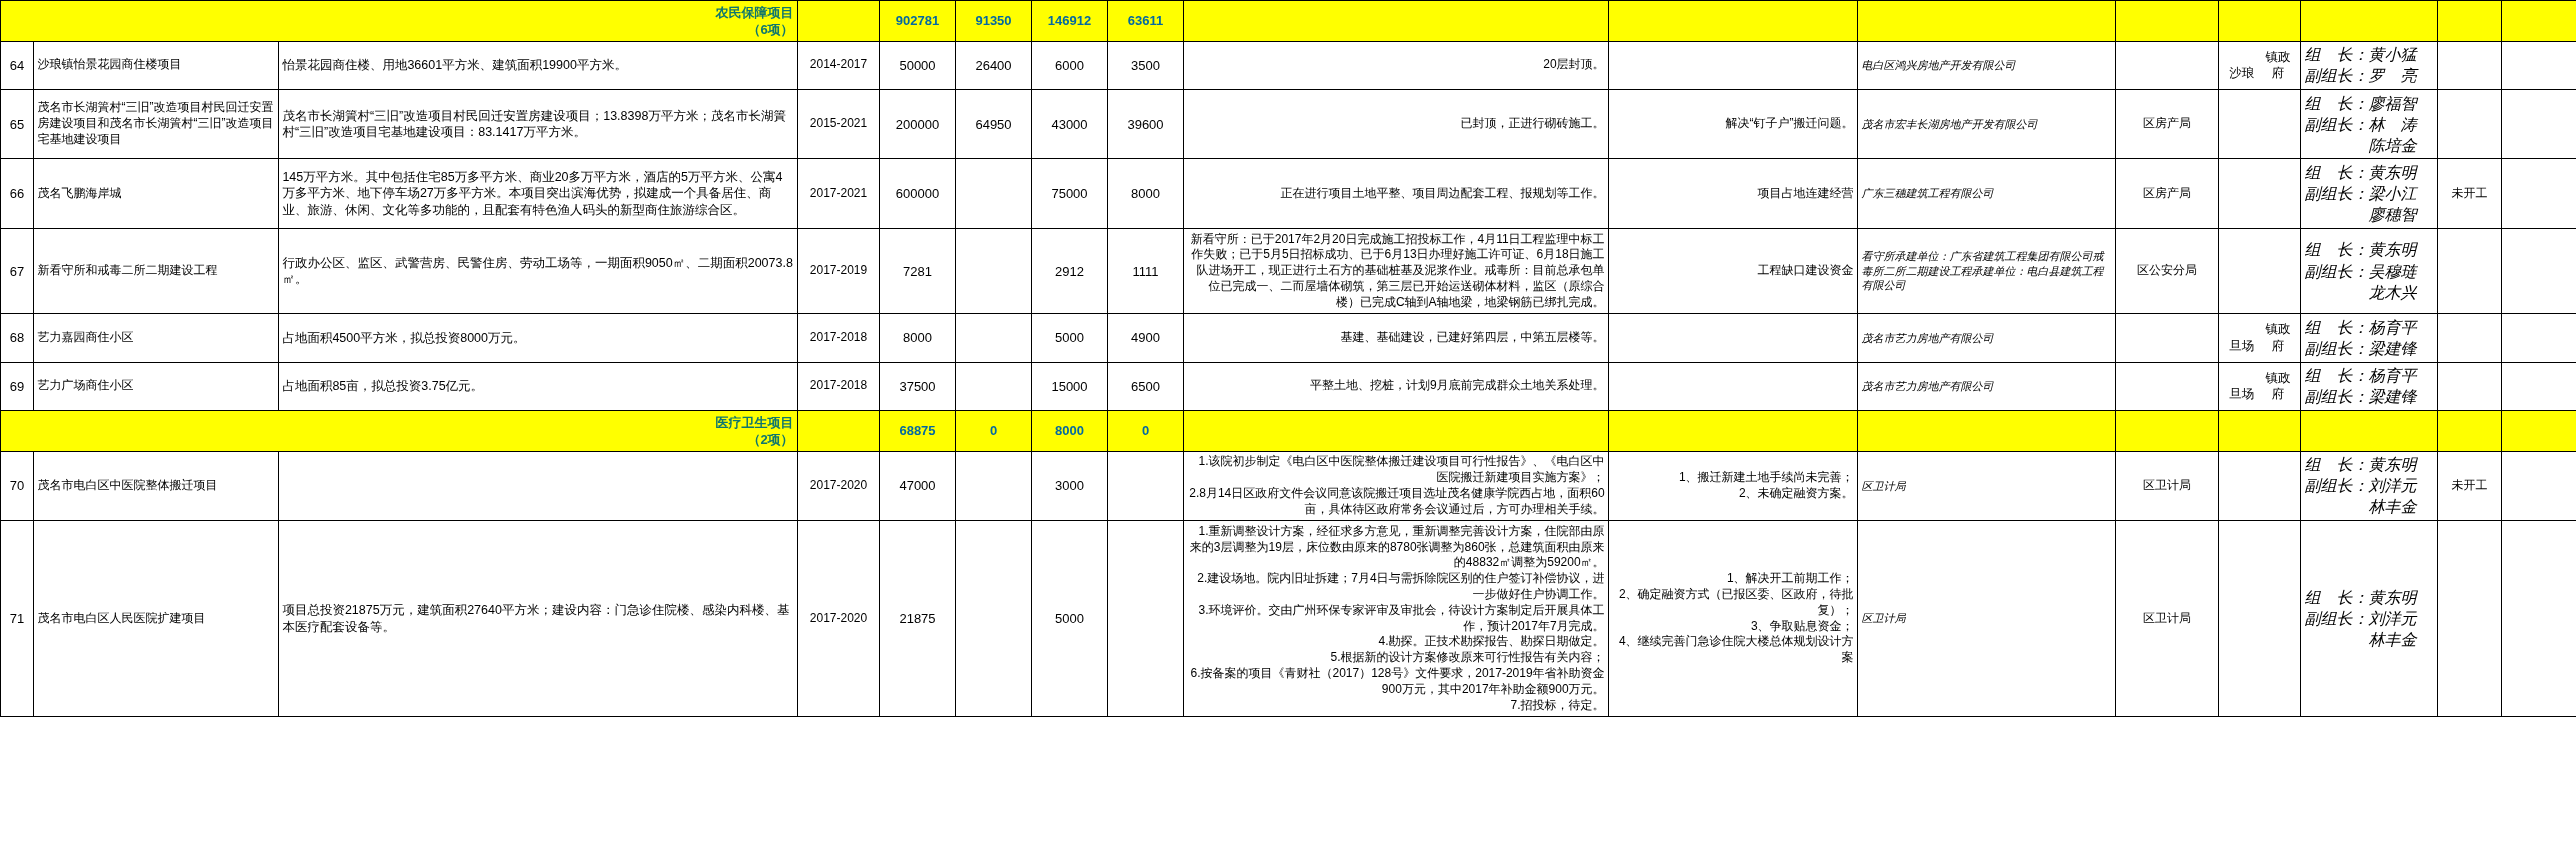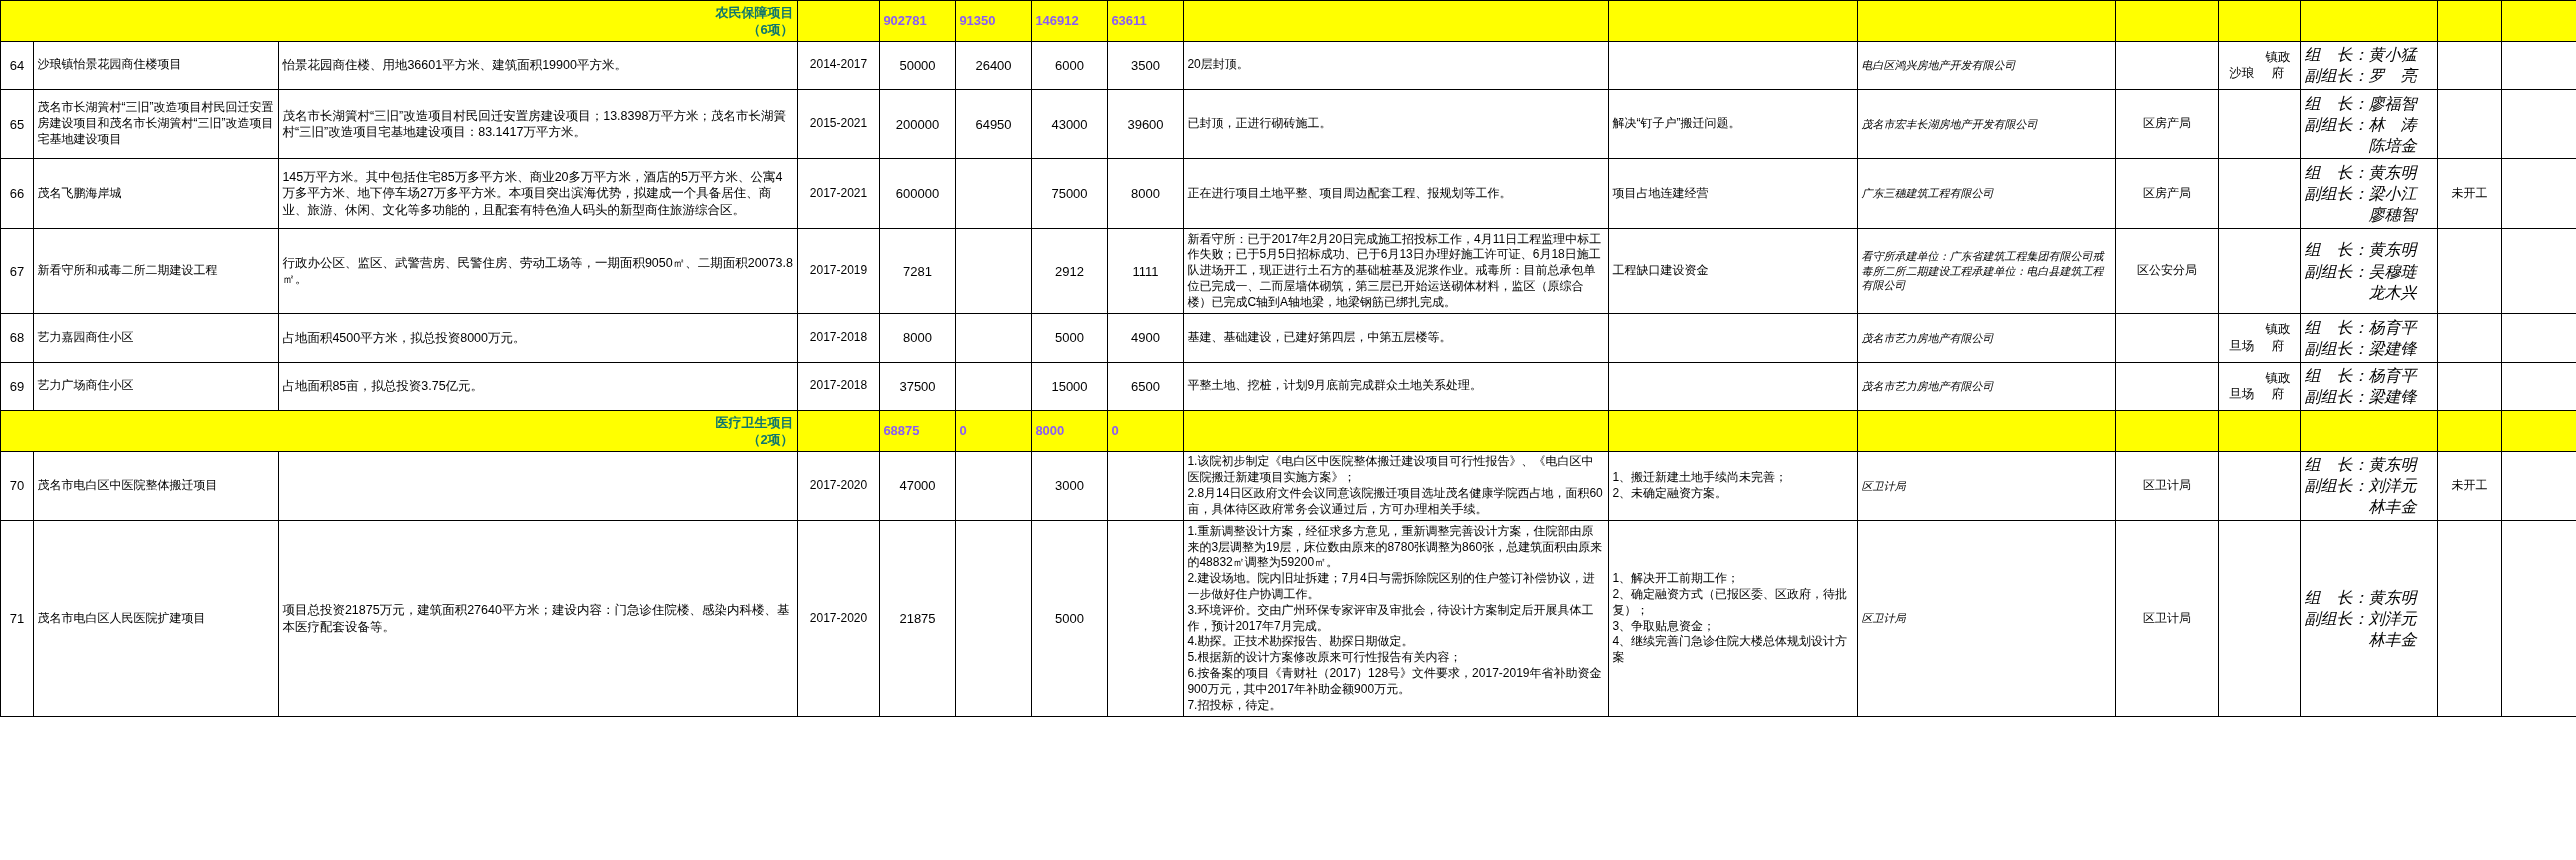--- a/index.html
+++ b/index.html
@@ -56,32 +56,32 @@
   .cat-row td {
     background: #ffff00;
     font-weight: bold;
   }
   .cat-title {
     color: #0f766e;
     text-align: right;
     font-weight: bold;
   }
   .cat-num {
-    color: #8b5cf6;
-    text-align: left;
+    color: #0369a1;
+    text-align: center;
     font-weight: bold;
   }
   .tail-cell {
     background: #ffff00;
   }
   .blank-cell { background: #ffffff; }
 
   .small { font-size: 12px; margin-top: 29px; }
   .desc { font-size: 12.5px; margin-top: 22px; }
-  .prog { font-size: 12px; }
+  .prog { font-size: 12px; text-align: right; }
   .leader { font-size: 16px; line-height: 1.45; font-style: italic; }
   .leader span { display: block; white-space: nowrap; }
   .unit { font-size: 11px; font-style: italic; }
   .num { font-size: 13px; }
   .idx { font-size: 13px; margin-top: 20px; }
   .period { font-size: 12px; }
   .gov2 { font-size: 12.5px; margin-left: 16px; }
   .gov2 span { display: inline-block; }
   .gov2 .g1 { width: 50%; }
   .gov2 .g2 { width: 48%; }

